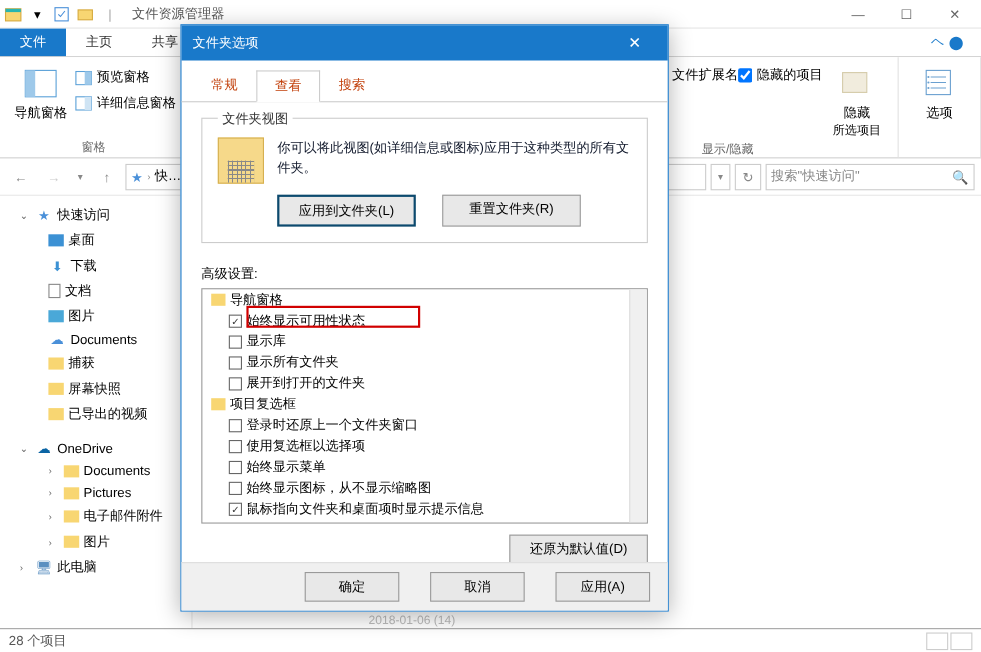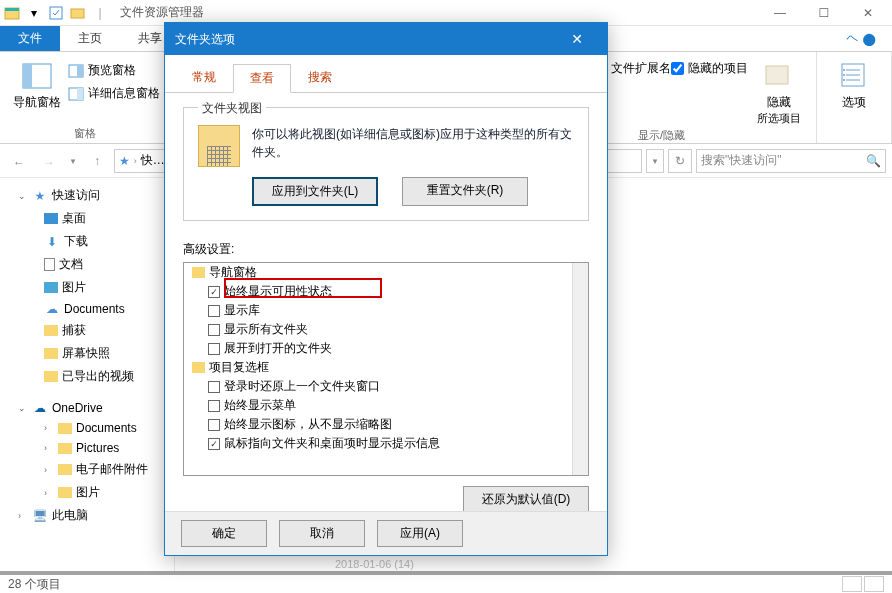--- a/index.html
+++ b/index.html
@@ -41,21 +41,21 @@
 .tree-item { display: flex; align-items: center; gap: 4px; padding: 3px 0 3px 18px; white-space: nowrap; }
 .tree-item.lvl2 { padding-left: 44px; }
 .chev { width: 10px; display: inline-block; color: #666; font-size: 9px; }
 .fico { width: 16px; height: 14px; display: inline-flex; align-items: center; justify-content: center; }
 .content { flex: 1; padding: 10px 18px; overflow: hidden; }
 .content-item { margin-bottom: 22px; }
 .content-item .cname { color: #333; }
 .content-item .csub { color: #777; font-size: 11px; margin-top: 2px; }
 
 
-.statusbar { position: absolute; bottom: 0; left: 0; right: 0; height: 22px; border-top: 4px solid #a3a3a3; display: flex; align-items: center; padding: 0 8px; color: #555; margin-top: 24px; }
+.statusbar { position: absolute; bottom: 0; left: 0; right: 0; height: 22px; border-top: 1px solid #a3a3a3; display: flex; align-items: center; padding: 0 8px; color: #555; margin-top: 24px; }
 .statusbar .view-icons { margin-left: auto; display: flex; gap: 2px; }
 .statusbar .view-icons div { width: 20px; height: 16px; border: 1px solid #ccc; }
 
 
 .dialog { position: absolute; left: 164px; top: 22px; width: 444px; height: 534px; background: #fff; box-shadow: 0 4px 20px rgba(0,0,0,0.3); border: 1px solid #1979ca; display: flex; flex-direction: column; }
 .dialog .dlg-title { height: 32px; background: #1979ca; color: #fff; display: flex; align-items: center; padding: 0 10px; }
 .dialog .dlg-title .dlg-close { margin-left: auto; width: 40px; height: 32px; display: flex; align-items: center; justify-content: center; font-size: 14px; }
 .dialog .dlg-tabs { display: flex; border-bottom: 1px solid #ccc; padding: 8px 10px 0; gap: 0; }
 .dialog .dlg-tabs .dtab { padding: 5px 16px; border: 1px solid transparent; color: #c2410c; }
 .dialog .dlg-tabs .dtab.active { border: 1px solid #ccc; border-bottom-color: #fff; background: #fff; position: relative; top: 1px; }
@@ -71,21 +71,21 @@
 .dlg-btn.primary { border: 2px solid #0c4a6e; }
 .adv-label { margin-bottom: 4px; }
 .treebox { border: 1px solid #999; height: 214px; overflow: hidden; position: relative; }
 .treebox .tscroll { position: absolute; right: 0; top: 0; bottom: 0; width: 16px; background: #f0f0f0; border-left: 1px solid #ddd; }
 .treebox .trow { display: flex; align-items: center; gap: 4px; padding: 1px 4px 1px 8px; white-space: nowrap; }
 .treebox .trow.l1 { padding-left: 24px; }
 .treebox .trow .cb { width: 12px; height: 12px; border: 1px solid #666; display: inline-flex; align-items: center; justify-content: center; font-size: 9px; color: #333; }
 .treebox .trow .cb.checked::after { content: "✓"; }
 .hlbox { position: absolute; border: 2px solid #d10000; left: 40px; top: 15px; width: 158px; height: 20px; pointer-events: none; }
 .restore-row { display: flex; justify-content: flex-end; margin-top: 10px; }
-.dlg-footer { height: 44px; border-top: 1px solid #ddd; background: #f0f0f0; display: flex; align-items: center; gap: 12px; padding: 0 16px; }
+.dlg-footer { height: 44px; border-top: 1px solid #ddd; background: #f0f0f0; display: flex; align-items: center; justify-content: flex-end; gap: 28px; padding: 0 16px; }
 .dlg-footer .dlg-btn { min-width: 86px; }
 .dim-date { position: absolute; left: 335px; top: 558px; color: #bbb; font-size: 11px; }
 
 svg { display: block; }
 </style>
 </head>
 <body>
 
 <div class="titlebar">
   <div class="qat">
@@ -388,20 +388,24 @@
       <div class="trow">
           <span class="fico" style="background:#f8d672;width:13px;height:11px"></span>
           <span>项目复选框</span>
         </div>
       <div class="trow l1">
           <span class="cb"></span>
           <span>登录时还原上一个文件夹窗口</span>
         </div>
       <div class="trow l1">
           <span class="cb"></span>
+          <span>使用复选框以选择项</span>
+        </div>
+      <div class="trow l1">
+          <span class="cb"></span>
           <span>始终显示菜单</span>
         </div>
       <div class="trow l1">
           <span class="cb"></span>
           <span>始终显示图标，从不显示缩略图</span>
         </div>
       <div class="trow l1">
           <span class="cb checked"></span>
           <span>鼠标指向文件夹和桌面项时显示提示信息</span>
         </div>

